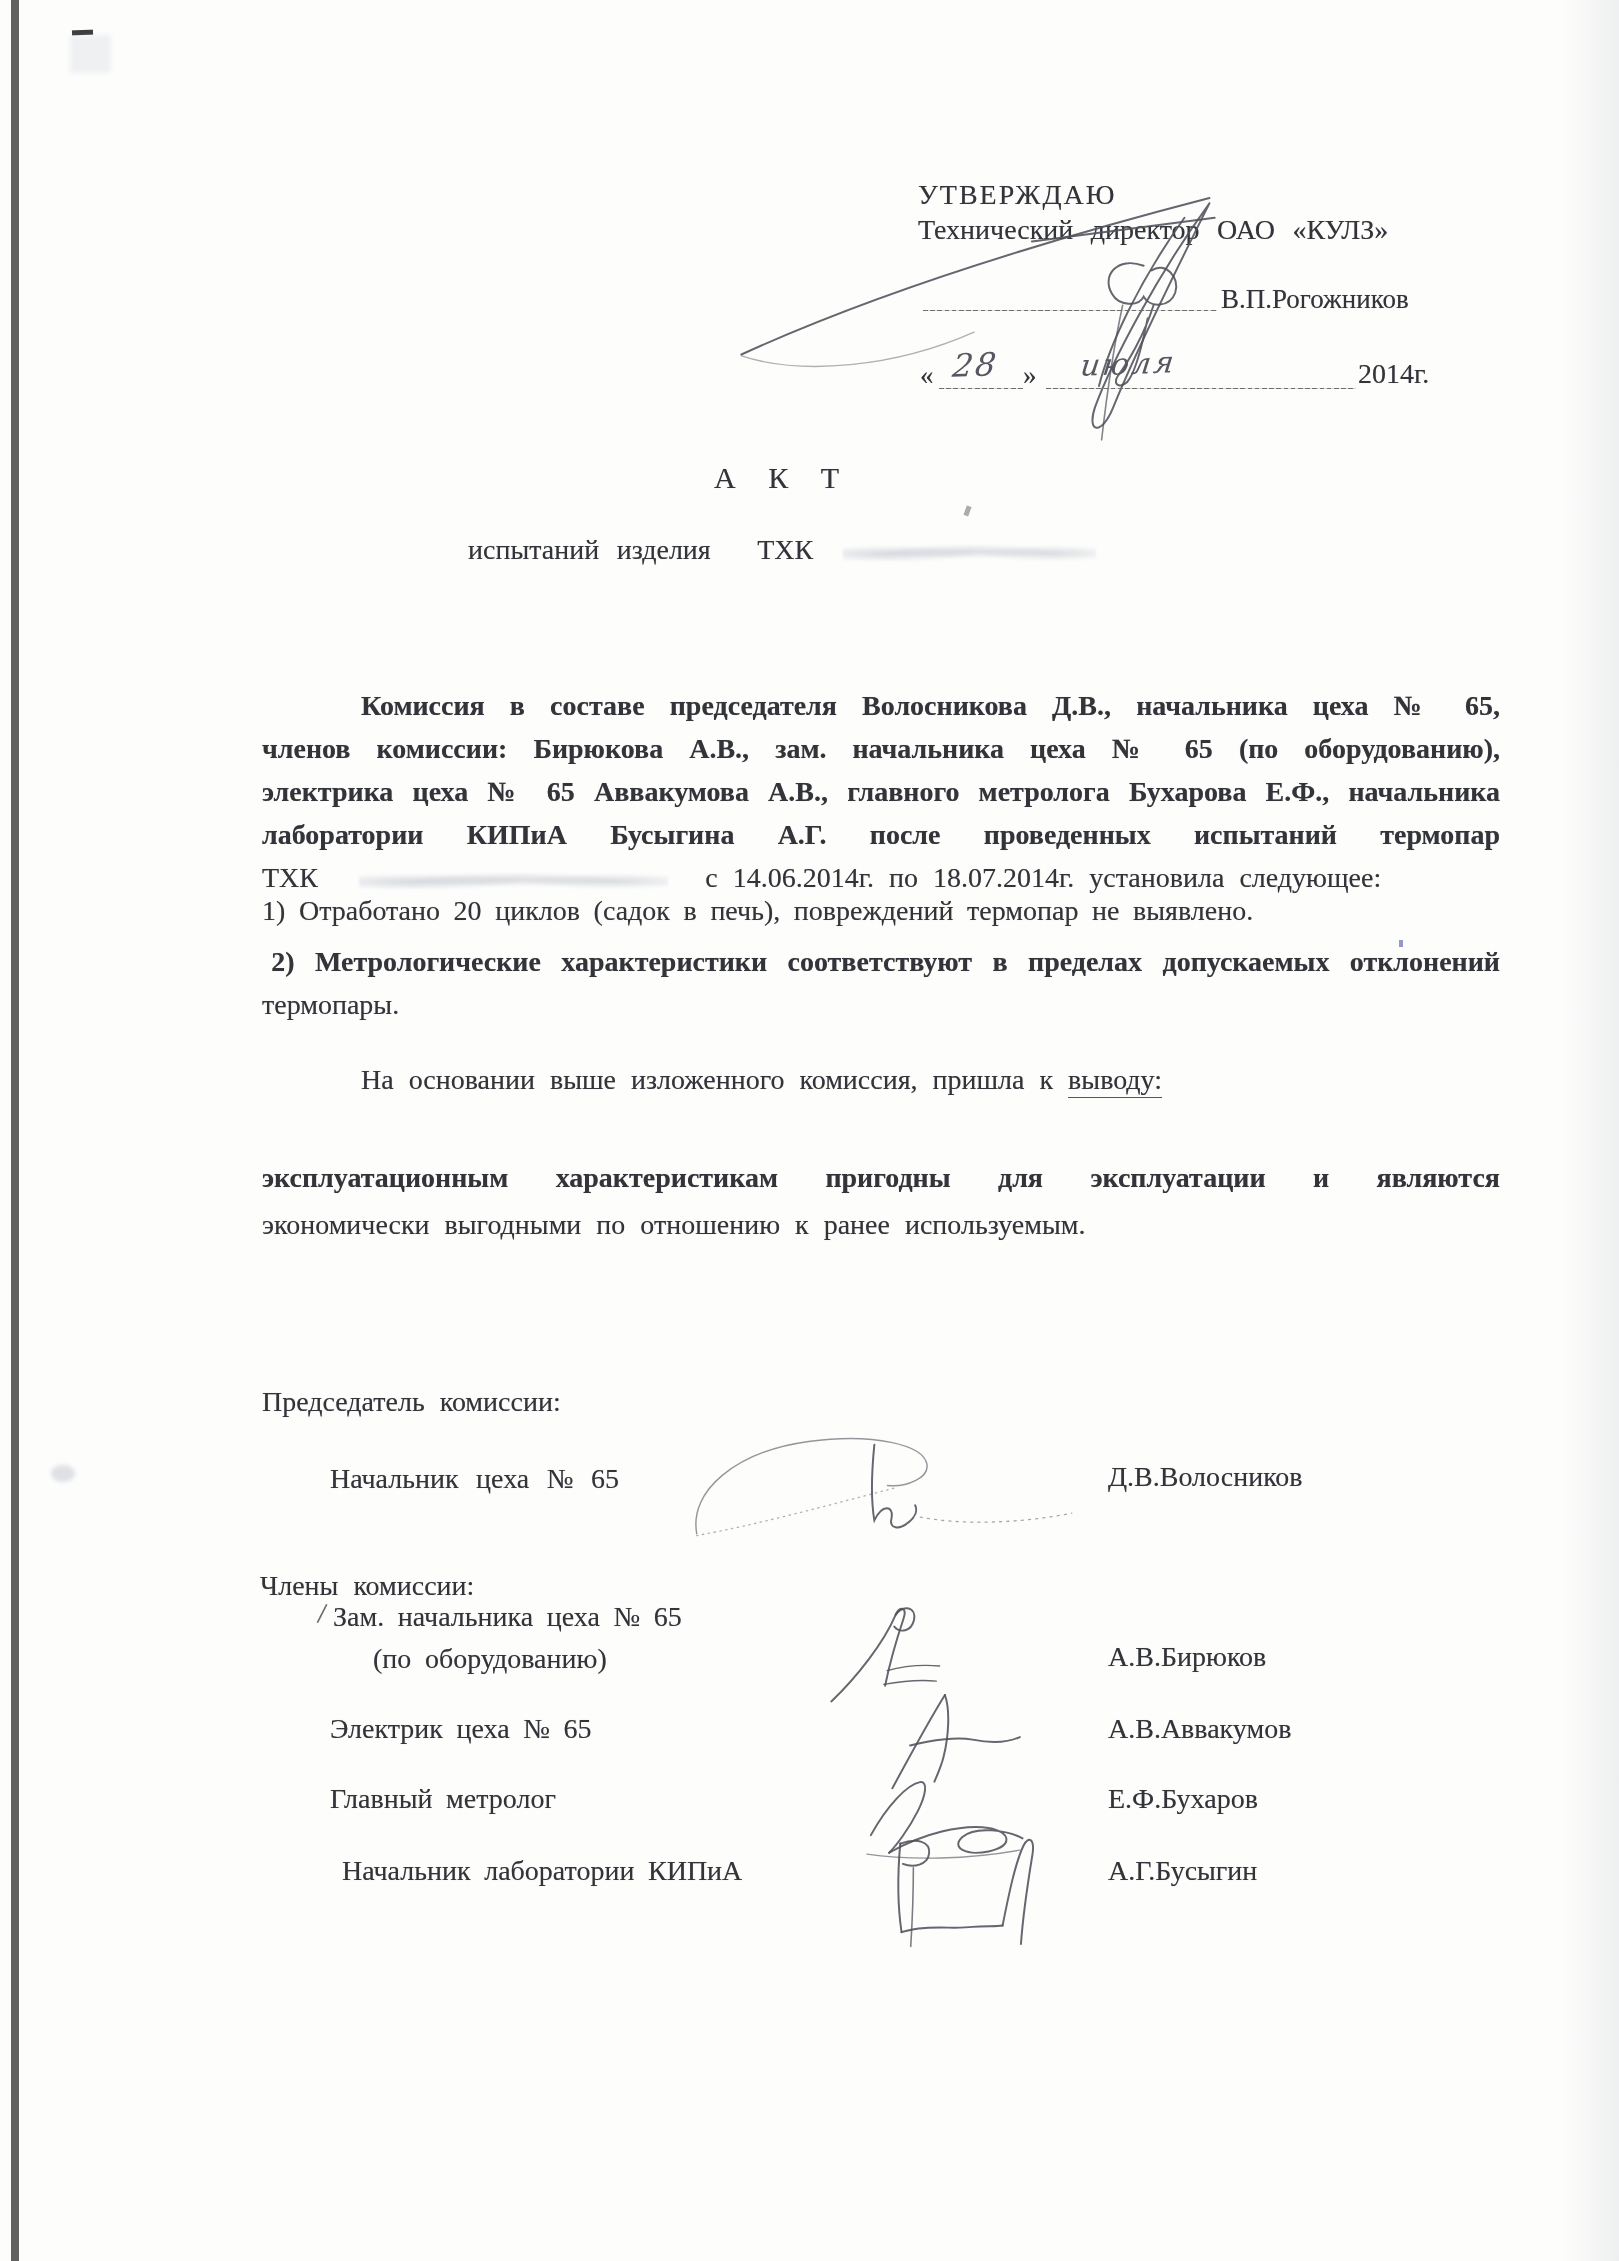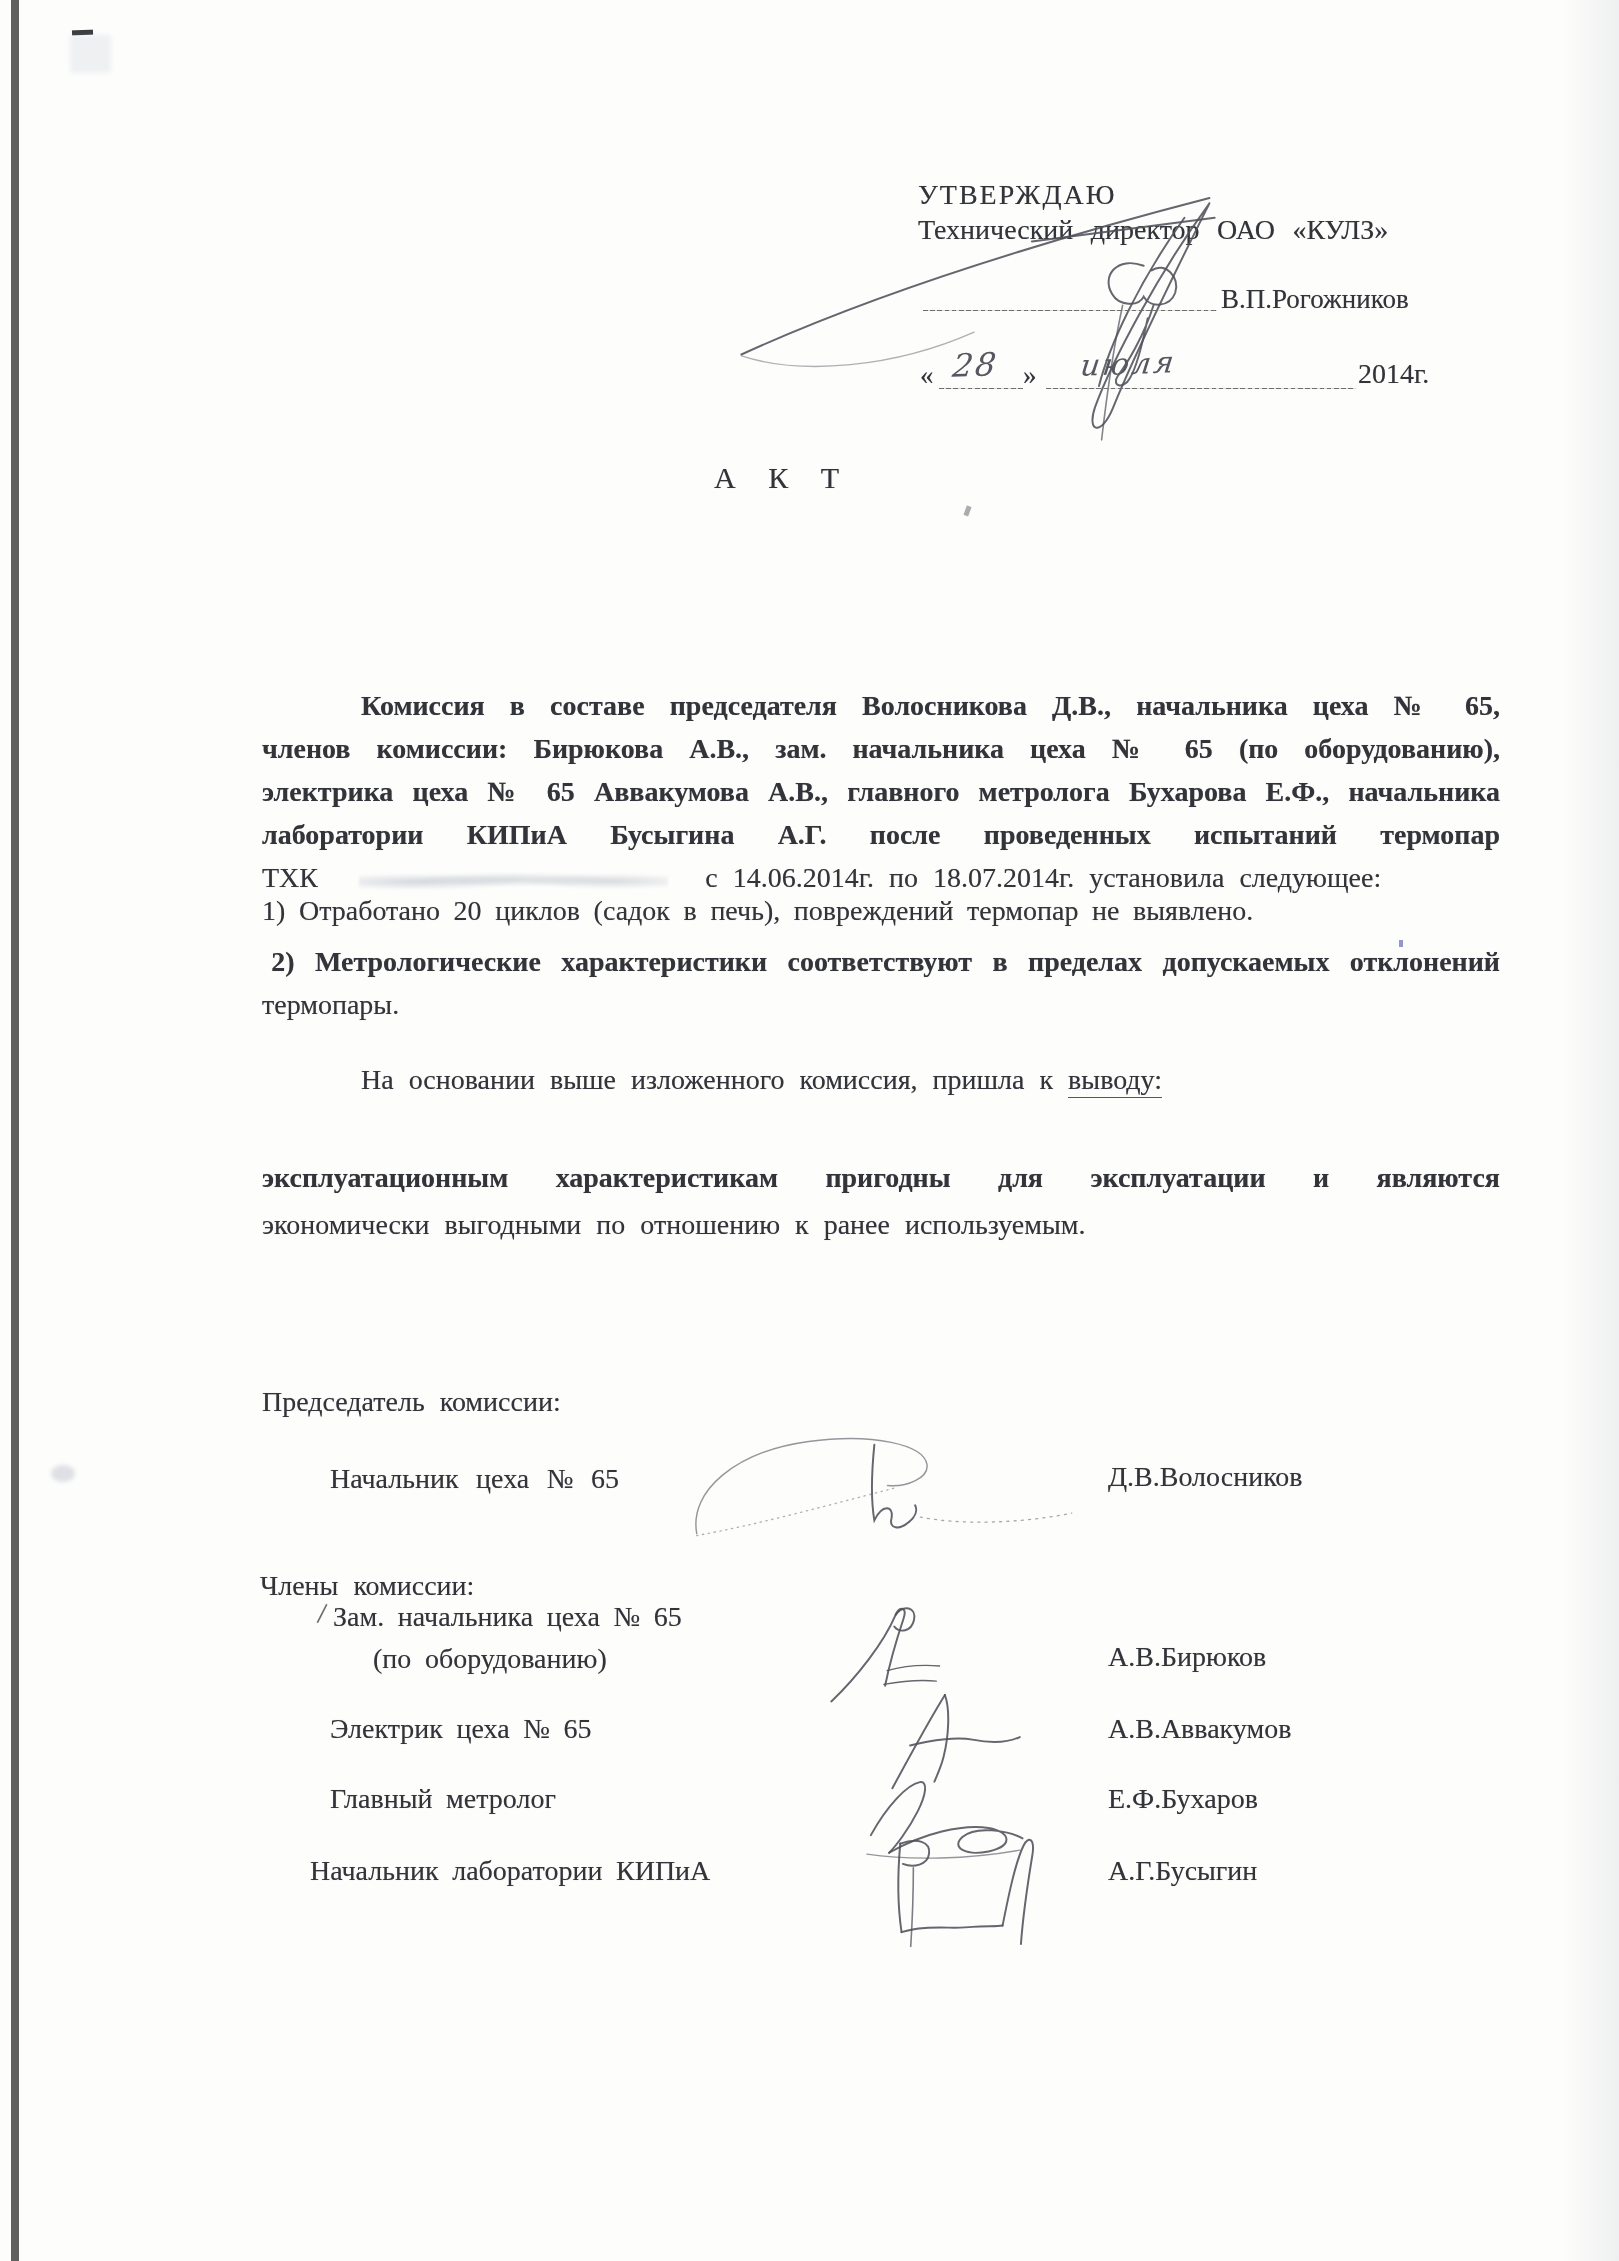--- a/index.html
+++ b/index.html
@@ -74,20 +74,25 @@
 
   <div class="t" style="left:920px;top:360px;font-size:27px;">«</div>
   <span class="t hand" style="left:953px;top:346px;font-size:32px;letter-spacing:2px;">28</span>
   <div class="rule grain" style="left:939px;top:388px;width:84px;"></div>
   <div class="t" style="left:1023px;top:360px;font-size:27px;">»</div>
   <span class="t hand" style="left:1081px;top:346px;font-size:30px;letter-spacing:2.6px;">июля</span>
   <div class="rule grain" style="left:1046px;top:388px;width:310px;"></div>
   <div class="t fs42" style="left:1358px;top:358px;">2014г.</div>
 
   <div class="t" style="left:714px;top:461px;font-size:30px;letter-spacing:9.2px;word-spacing:6.6px;">А К Т</div>
+  <div class="t fs43 ws16" style="left:468px;top:534px;">
+    <span>испытаний изделия</span>
+    <span style="margin-left:29px;">ТХК</span>
+    <span class="erased" style="width:253px;margin-left:12px;"></span>
+  </div>
 
   <div class="block" style="top:684px;">
     <div class="ln jl" style="text-indent:99px;">Комиссия в составе председателя Волосникова Д.В., начальника цеха № 65,</div>
     <div class="ln jl">членов комиссии: Бирюкова А.В., зам. начальника цеха № 65 (по оборудованию),</div>
     <div class="ln jl">электрика цеха № 65 Аввакумова А.В., главного метролога Бухарова Е.Ф., начальника</div>
     <div class="ln jl">лаборатории КИПиА Бусыгина А.Г. после проведенных испытаний термопар</div>
     <div class="ln ws12">
       <span>ТХК</span>
       <span class="erased" style="width:309px;margin:0 22.3px 0 26px;"></span>
       <span>с 14.06.2014г. по 18.07.2014г. установила следующее:</span>
@@ -143,21 +148,21 @@
   <div class="t fs42" style="left:1108px;top:1713px;">А.В.Аввакумов</div>
 
   <div class="t fs42 ws10" style="left:330px;top:1783px;">Главный метролог</div>
   <svg class="sig" style="left:851px;top:1773px;" width="177" height="85" viewBox="0 0 270 130">
     <path d="M 30 95 C 55 50 85 18 105 14 C 118 12 114 34 102 58 C 88 86 68 112 58 122"></path>
     <path d="M 58 122 C 110 92 170 78 210 84 C 245 90 248 112 210 120 C 175 127 152 114 170 98 C 190 80 240 88 262 100"></path>
     <path d="M 24 124 C 90 134 180 132 258 118" style="stroke-width:2;opacity:.6"></path>
   </svg>
   <div class="t fs42" style="left:1108px;top:1783px;">Е.Ф.Бухаров</div>
 
-  <div class="t fs42 ws10" style="left:310px;top:1855px;text-align:right;">Начальник лаборатории КИПиА</div>
+  <div class="t fs42 ws10" style="left:342px;top:1855px;text-align:right;">Начальник лаборатории КИПиА</div>
   <svg class="sig" style="left:874px;top:1827px;" width="164" height="125" viewBox="0 0 250 190">
     <path d="M 40 25 C 36 70 36 120 42 160"></path>
     <path d="M 40 25 C 66 16 86 22 84 40 C 82 58 60 62 44 56"></path>
     <path d="M 60 62 C 60 110 58 150 56 182" style="stroke-width:2.4;opacity:.75"></path>
     <path d="M 42 160 C 80 148 120 156 150 152 C 170 150 185 152 196 150"></path>
     <path d="M 196 150 C 205 105 215 55 228 28 C 236 12 246 18 241 45 C 232 100 226 150 224 178"></path>
   </svg>
   <div class="t fs42" style="left:1108px;top:1855px;">А.Г.Бусыгин</div>
 
 </div>

